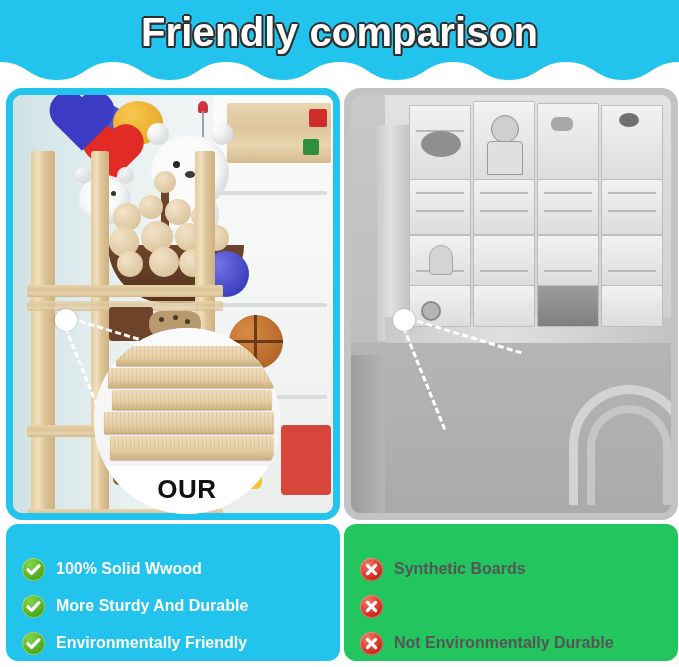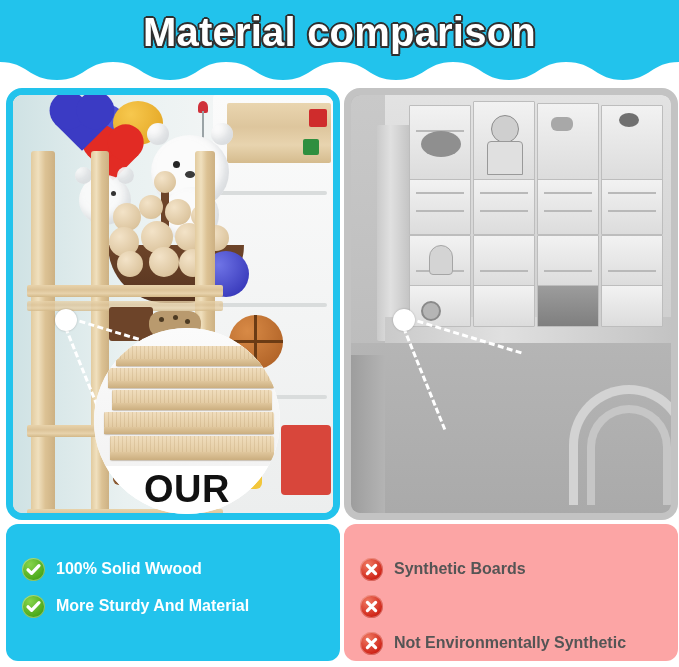--- a/index.html
+++ b/index.html
@@ -95,21 +95,21 @@
     transform-origin: 0 0; z-index: 5;
   }
   .mag {
     position: absolute; border-radius: 50%; overflow: hidden;
     background: #ffffff; z-index: 7;
   }
   .mag-img { position:absolute; left:0; right:0; top:0; height:74%; overflow:hidden; }
   .mag-label {
     position:absolute; left:0; right:0; bottom:0; height:26%;
     background:#ffffff; display:flex; align-items:center; justify-content:center;
-    font-size: 38px; font-weight: bold; letter-spacing: .5px;
+    font-size: 26px; font-weight: bold; letter-spacing: .5px;
   }
   .mag-label.our   { color:#111111; }
   .mag-label.other { color:#5a5a5a; font-weight:normal; font-size:31px; }
 
   
   .plank {
     position:absolute; border-radius:2px;
     background:linear-gradient(180deg,#f0ddbd 0%, #e8d2ac 45%, #dcc296 100%);
     box-shadow: 0 1px 1px rgba(120,95,60,.35);
   }
@@ -147,21 +147,21 @@
     background:linear-gradient(180deg,#a9653c,#8d4f2c);
   }
 
   
   .bottom { position:absolute; left:0; top:524px; width:564px; height:143px;padding-left:24px; }
   .bar {
     position:absolute; top:0; width:334px; height:137px; border-radius:12px;
     padding: 28px 0 0 16px;
   }
   .bar-left  { left:6px;   background:#22c3ec; }
-  .bar-right { left:344px; background:#fca5a5; }
+  .bar-right { left:344px; background:#22c55e; }
 
   .feat { display:flex; align-items:center; height:34px; margin-bottom:3px; }
   .badge {
     position:relative; width:23px; height:23px; border-radius:50%;
     flex: 0 0 23px; margin-right:11px;
   }
   .badge.ok {
     background: radial-gradient(circle at 35% 28%, #86d44a, #4aa81b 70%, #3b8c14);
     box-shadow: 0 0 0 1px rgba(255,255,255,.35) inset;
   }
@@ -188,21 +188,21 @@
                C 481,80 481,62 453,62
                C 425,62 425,80 396,80
                C 368,80 368,62 340,62
                C 311,62 311,80 283,80
                C 255,80 255,62 226,62
                C 198,62 198,80 170,80
                C 141,80 141,62 113,62
                C 85,62 85,80 57,80
                C 28,80 28,62 0,62 Z" fill="#22c3ec"></path>
     </svg>
-    <div class="header-title">Material comparison</div>
+    <div class="header-title">Friendly comparison</div>
   </div>
 
   <div class="panels">
 
     <div class="panel panel-left">
       <div class="photo-frame">
         <div class="photo">
           <div class="lp-bg"></div>
           <div class="lp-wall"></div>
 
@@ -396,21 +396,29 @@
             </svg>
         </span>
         <span class="feat-label">100% Solid Wwood</span>
       </div>
       <div class="feat">
         <span class="badge ok">
           <svg viewBox="0 0 23 23">
               <path d="M6 11.8 L9.6 15.4 L17 7.6" fill="none" stroke="#fff" stroke-width="3.2" stroke-linecap="round" stroke-linejoin="round"></path>
             </svg>
         </span>
-        <span class="feat-label">More Sturdy And Material</span>
+        <span class="feat-label">More Sturdy And Durable</span>
+      </div>
+      <div class="feat">
+        <span class="badge ok">
+          <svg viewBox="0 0 23 23">
+              <path d="M6 11.8 L9.6 15.4 L17 7.6" fill="none" stroke="#fff" stroke-width="3.2" stroke-linecap="round" stroke-linejoin="round"></path>
+            </svg>
+        </span>
+        <span class="feat-label">Environmentally Friendly</span>
       </div>
     </div>
 
     <div class="bar bar-right">
       <div class="feat">
         <span class="badge no">
           <svg viewBox="0 0 23 23">
               <path d="M7.4 7.4 L15.6 15.6 M15.6 7.4 L7.4 15.6" fill="none" stroke="#fff" stroke-width="3.2" stroke-linecap="round"></path>
             </svg>
         </span>
@@ -422,17 +430,17 @@
               <path d="M7.4 7.4 L15.6 15.6 M15.6 7.4 L7.4 15.6" fill="none" stroke="#fff" stroke-width="3.2" stroke-linecap="round"></path>
             </svg>
         </span>
       </div>
       <div class="feat">
         <span class="badge no">
           <svg viewBox="0 0 23 23">
               <path d="M7.4 7.4 L15.6 15.6 M15.6 7.4 L7.4 15.6" fill="none" stroke="#fff" stroke-width="3.2" stroke-linecap="round"></path>
             </svg>
         </span>
-        <span class="feat-label">Not Environmentally Synthetic</span>
+        <span class="feat-label">Not Environmentally Durable</span>
       </div>
     </div>
   </div>
 </div>
 
 </body></html>

